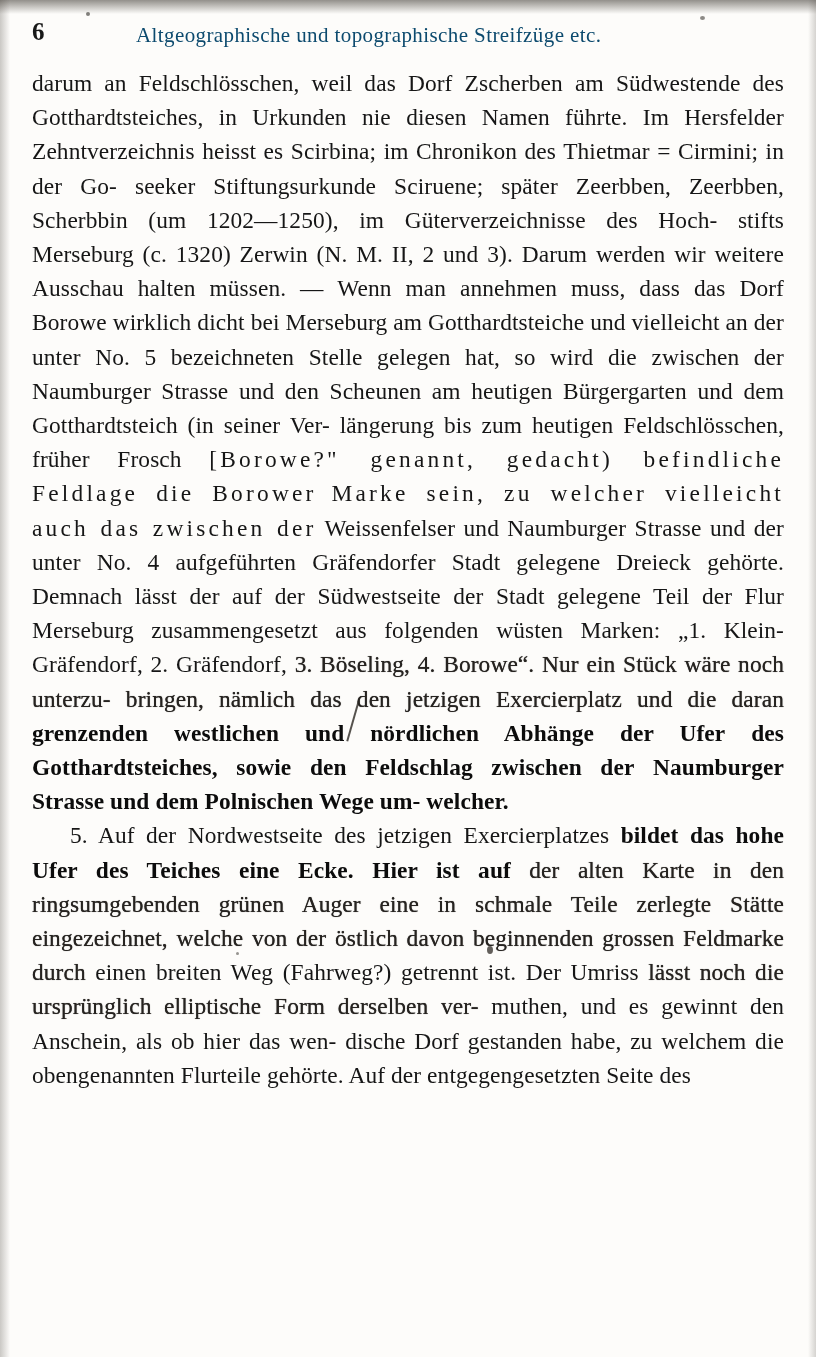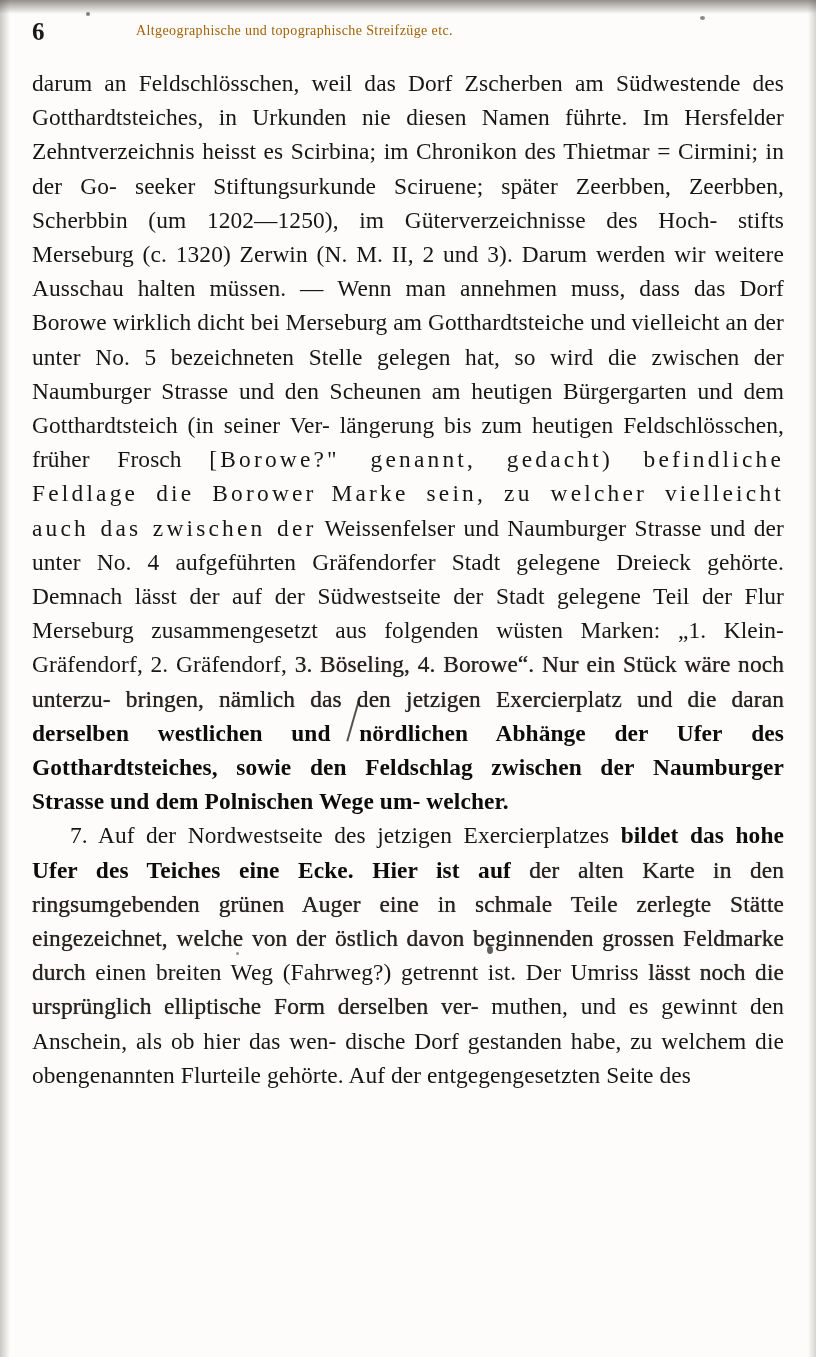--- a/index.html
+++ b/index.html
@@ -56,23 +56,23 @@
     top: 0;
     font-size: 25px;
     font-weight: bold;
     letter-spacing: 0.5px;
     color: #181818;
   }
   .running-head {
     position: absolute;
     left: 104px;
     top: 5px;
-    font-size: 14px;
+    font-size: 21px;
     letter-spacing: 0.4px;
-    color: #a16207;
+    color: #0c4a6e;
     white-space: nowrap;
   }
   .body-text {
     position: absolute;
     top: 66px;
     left: 32px;
     width: 752px;
   }
   p.para {
     margin: 0;
@@ -150,28 +150,28 @@
       <span>längerung bis zum heutigen Feldschlösschen, früher Frosch</span>
       <span class="sperr">[Borowe?" genannt, gedacht) befindliche Feldlage die Borower</span>
       <span class="sperr">Marke sein, zu welcher vielleicht auch das zwischen der</span>
       <span>Weissenfelser und Naumburger Strasse und der unter No. 4</span>
       <span>aufgeführten Gräfendorfer Stadt gelegene Dreieck gehörte.</span>
       <span>Demnach lässt der auf der Südwestseite der Stadt gelegene</span>
       <span>Teil der Flur Merseburg zusammengesetzt aus folgenden</span>
       <span>wüsten Marken:  „1. Klein-Gräfendorf, 2. Gräfendorf,</span>
       <span class="ink-blur">3. Böseling, 4. Borowe“.  Nur ein Stück wäre noch unterzu-</span>
       <span class="ink-blur">bringen, nämlich das den jetzigen Exercierplatz und die daran</span>
-      <span class="ink-heavy">derselben westlichen und nördlichen Abhänge der Ufer</span>
+      <span class="ink-heavy">grenzenden westlichen und nördlichen Abhänge der Ufer</span>
       <span class="ink-heavy">des Gotthardtsteiches, sowie den Feldschlag zwischen der</span>
       <span class="ink-heavy">Naumburger Strasse und dem Polnischen Wege um-</span>
       <span class="ink-heavy">welcher.</span>
     </p>
 
     <p class="para">
-      <span class="indent"></span><span>7. Auf der Nordwestseite des jetzigen Exercierplatzes</span>
+      <span class="indent"></span><span>5. Auf der Nordwestseite des jetzigen Exercierplatzes</span>
       <span class="ink-heavy">bildet das hohe Ufer des Teiches eine Ecke.  Hier ist auf</span>
       <span class="ink-blur">der alten Karte in den ringsumgebenden grünen Auger eine</span>
       <span class="ink-blur">in schmale Teile zerlegte Stätte eingezeichnet, welche von</span>
       <span class="ink-blur">der östlich davon beginnenden grossen Feldmarke durch</span>
       <span>einen breiten Weg (Fahrweg?) getrennt ist.  Der Umriss</span>
       <span class="ink-blur">lässt noch die ursprünglich elliptische Form derselben ver-</span>
       <span>muthen, und es gewinnt den Anschein, als ob hier das wen-</span>
       <span>dische Dorf gestanden habe, zu welchem die obengenannten</span>
       <span>Flurteile gehörte.  Auf der entgegengesetzten Seite des</span>
     </p>

